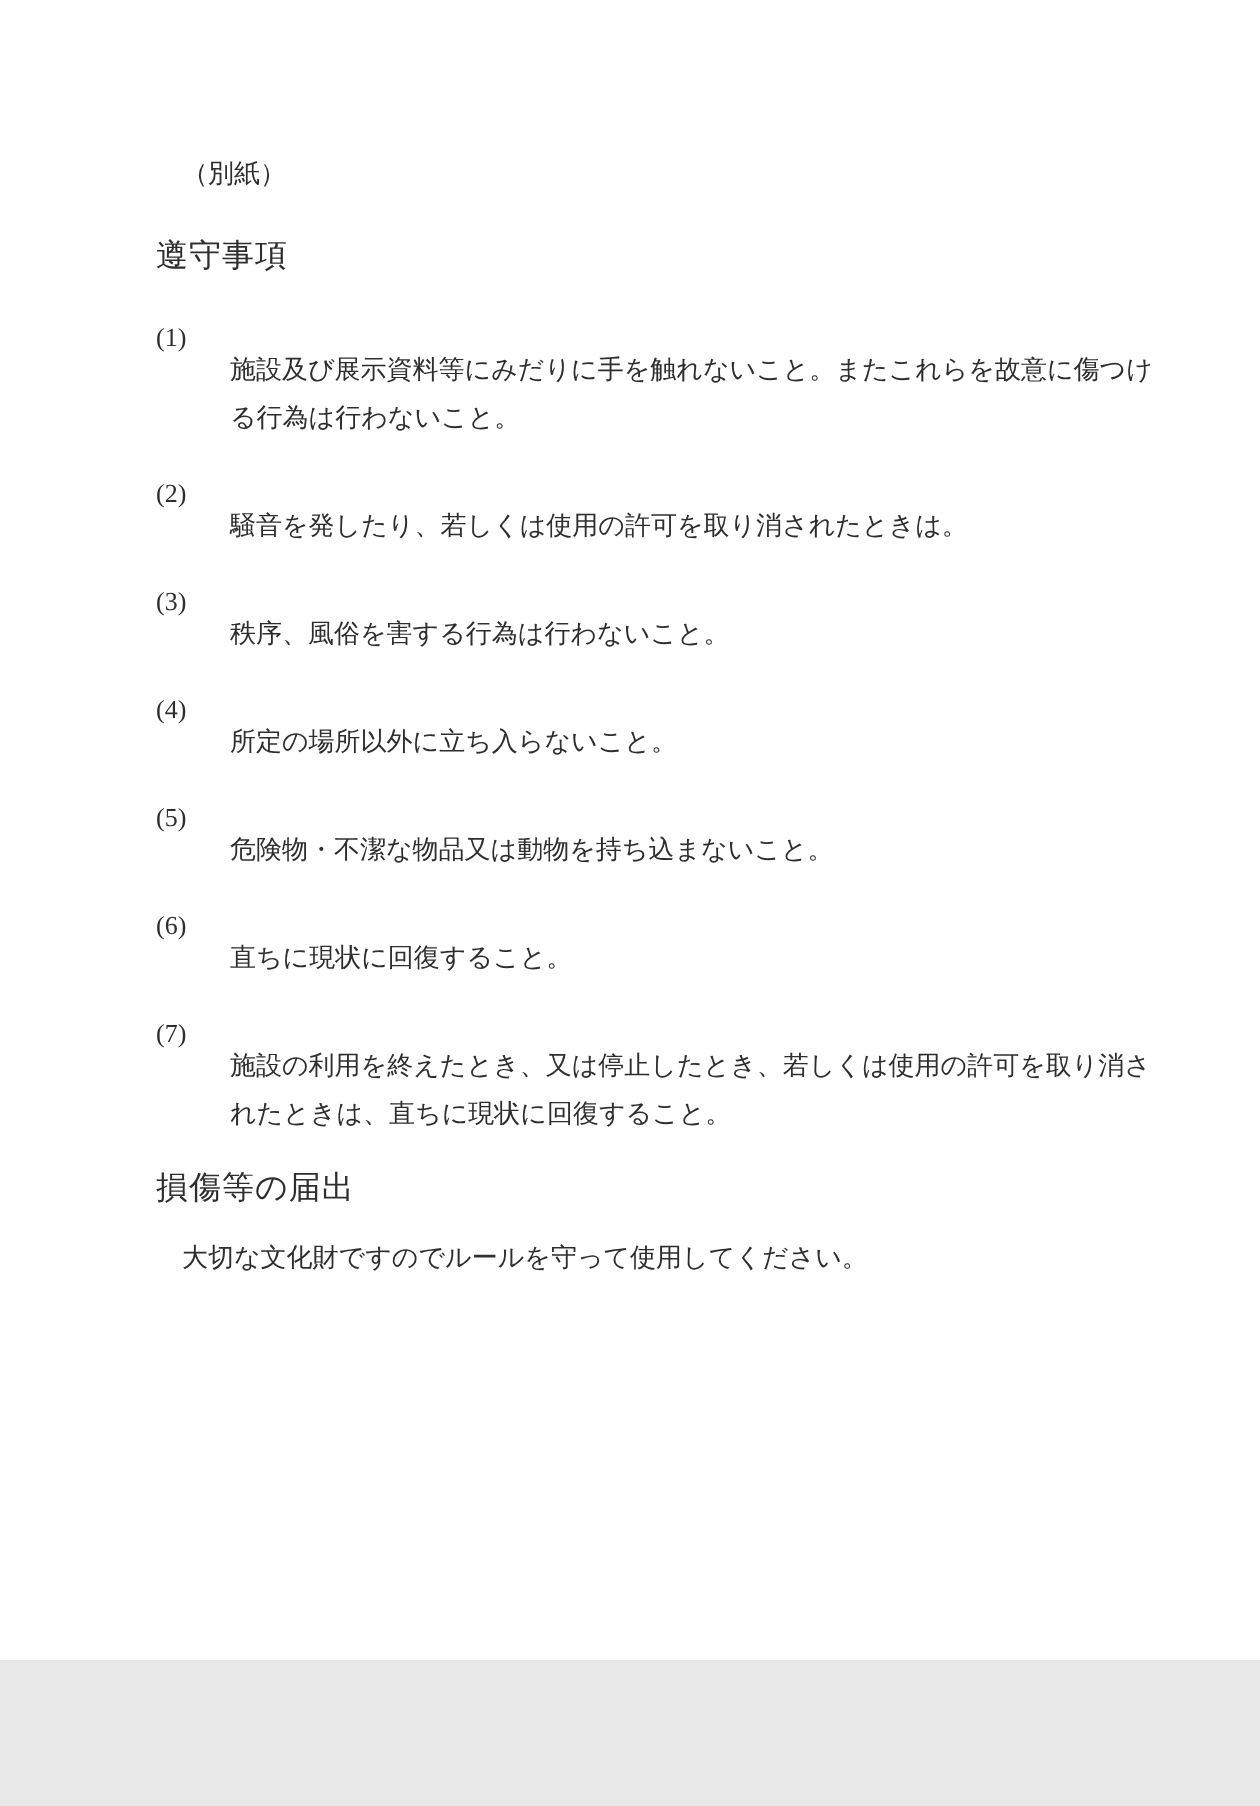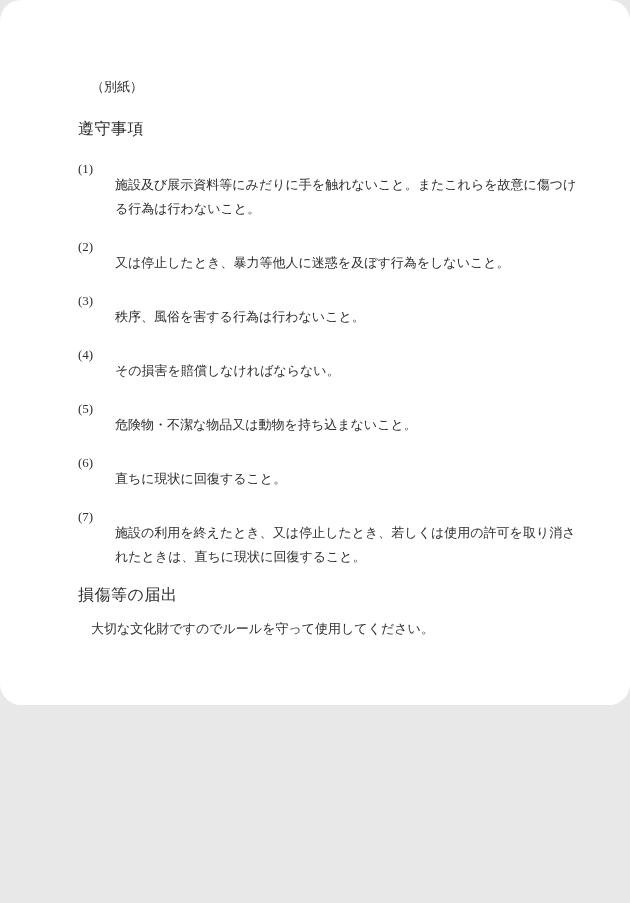--- a/index.html
+++ b/index.html
@@ -1,28 +1,27 @@
 <!DOCTYPE html>
 <html lang="ja"><head>
 <meta charset="utf-8">
 <style>
   * { margin: 0; padding: 0; box-sizing: border-box; }
   html, body { background: #e8e8e8; }
   .page {
     width: 630px;
-    height: 705px;
+    height: 830px;
     margin: 0 auto;
     background: #ffffff;
     color: #2e2e2e;
     font-family: "Liberation Serif", "DejaVu Serif", serif;
     font-size: 13px;
     line-height: 24px;
     position: relative;
     overflow: hidden;
-    border-radius: 21px;
   }
   .content { padding: 75px 45px 0 78px; }
   .attachment-label { text-indent: 1em; margin-bottom: 18px; }
   .section-title {
     font-size: 16px;
     font-weight: normal;
     letter-spacing: 0.5px;
   }
   .section-title.rules-title { margin-bottom: 16px; }
   .section-title.damage-title { margin-bottom: 10px; }
@@ -44,29 +43,29 @@
 
     <p class="section-title rules-title">遵守事項</p>
 
     <div class="rules-list">
         <div class="rule">
           <span class="rule-num">(1)</span>
           <span class="rule-text">施設及び展示資料等にみだりに手を触れないこと。またこれらを故意に傷つける行為は行わないこと。</span>
         </div>
         <div class="rule">
           <span class="rule-num">(2)</span>
-          <span class="rule-text">又は停止したとき、暴力等他人に迷惑を及ぼす行為をしないこと。</span>
+          <span class="rule-text">騒音を発したり、若しくは使用の許可を取り消されたときは。</span>
         </div>
         <div class="rule">
           <span class="rule-num">(3)</span>
           <span class="rule-text">秩序、風俗を害する行為は行わないこと。</span>
         </div>
         <div class="rule">
           <span class="rule-num">(4)</span>
-          <span class="rule-text">その損害を賠償しなければならない。</span>
+          <span class="rule-text">所定の場所以外に立ち入らないこと。</span>
         </div>
         <div class="rule">
           <span class="rule-num">(5)</span>
           <span class="rule-text">危険物・不潔な物品又は動物を持ち込まないこと。</span>
         </div>
         <div class="rule">
           <span class="rule-num">(6)</span>
           <span class="rule-text">直ちに現状に回復すること。</span>
         </div>
         <div class="rule">

